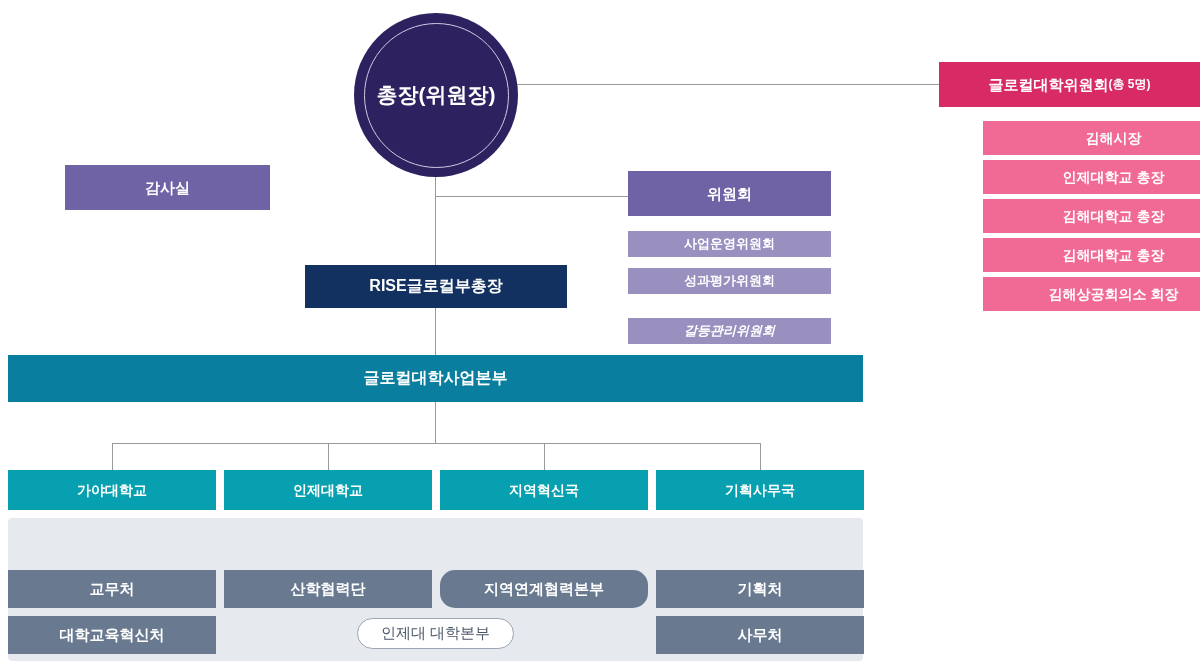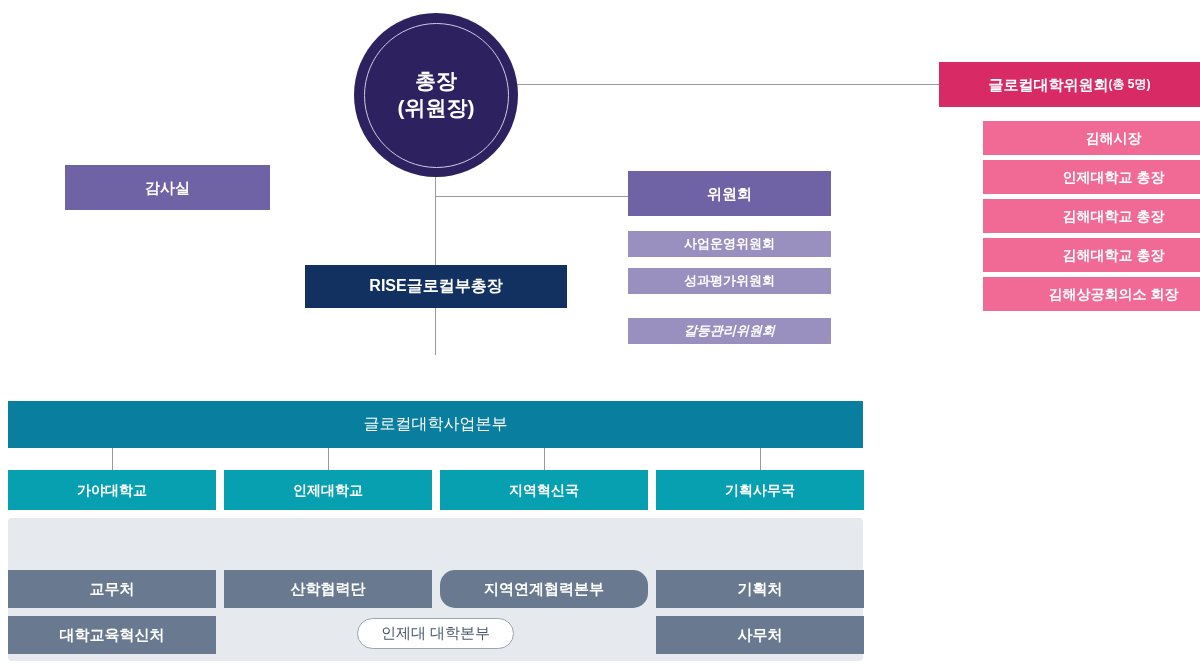--- a/index.html
+++ b/index.html
@@ -38,21 +38,21 @@
     left: 354px; top: 13px;
     width: 164px; height: 164px;
     border-radius: 50%;
     background: #2E2160;
     display: flex; align-items: center; justify-content: center;
   }
   .circle-inner {
     width: 145px; height: 145px;
     border-radius: 50%;
     border: 1.5px solid #cfcbe2;
-    display: flex; flex-direction: column;
+    display: flex; flex-direction: row;
     align-items: center; justify-content: center;
     color: #ffffff;
     font-size: 21px; font-weight: bold;
     line-height: 1.28;
     text-align: center;
   }
 
   
   .audit {
     left: 65px; top: 165px; width: 205px; height: 45px;
@@ -79,21 +79,21 @@
   .rise {
     left: 305px; top: 265px; width: 262px; height: 43px;
     background: #123160;
     font-size: 16px; font-weight: bold;
   }
 
   
   .hq {
     left: 8px; top: 355px; width: 855px; height: 47px;
     background: #0A7E9E;
-    font-size: 16px; font-weight: normal; margin-top: 46px;
+    font-size: 16px; font-weight: bold;
   }
 
   
   .bureau {
     top: 470px; height: 40px;
     background: #06A0B0;
     font-size: 14px; font-weight: bold;
   }
   .b0 { left: 8px;   width: 208px; }
   .b1 { left: 224px; width: 208px; }

